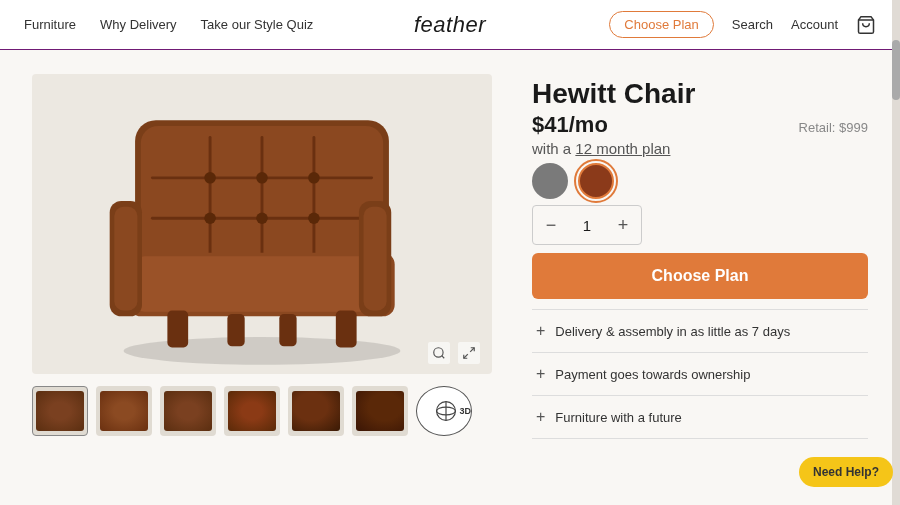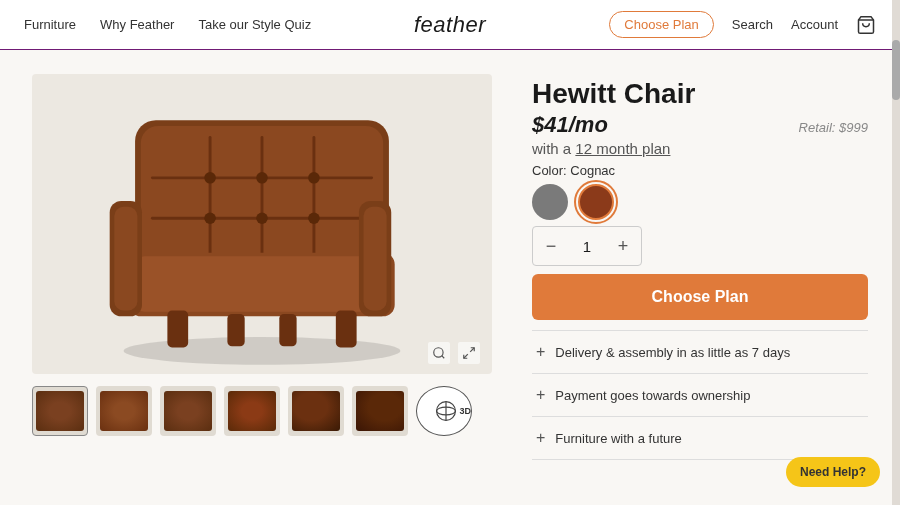--- a/index.html
+++ b/index.html
@@ -156,21 +156,20 @@
     .product-title {
       font-size: 28px;
       font-weight: 600;
       color: #1a1a1a;
       margin-top: 4px;
     }
     .price-row {
       display: flex;
       align-items: baseline;
       justify-content: space-between;
-      font-style: italic;
     }
     .price {
       font-size: 22px;
       font-weight: 600;
       color: #1a1a1a;
     }
     .retail-price {
       font-size: 13px;
       color: #888;
       padding-left: 28px;
@@ -290,21 +289,21 @@
       height: 60px;
       background: #aaa;
       border-radius: 4px;
       margin-top: 40px;
     }
 
     
     .need-help {
       position: absolute;
       bottom: 18px;
-      right: 20px;
+      right: 7px;
       background: #f5c518;
       color: #333;
       font-size: 12px;
       font-weight: 600;
       padding: 8px 14px;
       border-radius: 20px;
       cursor: pointer;
     }
 
     
@@ -319,21 +318,21 @@
     .th4 { background: radial-gradient(ellipse, #8b3a15 30%, #5a2a08 100%); }
     .th5 { background: radial-gradient(ellipse at 40% 40%, #6b3010 40%, #3a1a05 100%); }
     .th6 { background: radial-gradient(ellipse at 60% 40%, #5a2808 40%, #3a1505 100%); }
   </style>
 </head>
 <body>
 
 <nav>
   <div class="nav-left">
     <a>Furniture</a>
-    <a>Why Feather</a>
+    <a>Why Delivery</a>
     <a>Take our Style Quiz</a>
   </div>
   <div class="nav-logo">feather</div>
   <div class="nav-right">
     <button class="btn-choose-plan-nav">Choose Plan</button>
     <a>Search</a>
     <a>Account</a>
     <svg class="cart-icon" viewBox="0 0 24 24" fill="none" stroke="#333" stroke-width="1.8">
       <path d="M6 2L3 6v14a2 2 0 002 2h14a2 2 0 002-2V6l-3-4z"></path>
       <line x1="3" y1="6" x2="21" y2="6"></line>
@@ -436,21 +435,20 @@
     <div class="price-row">
       <span class="price">$41/mo</span>
       <span class="retail-price">Retail: $999</span>
     </div>
 
     <div class="plan-note">
       <span>with a</span>
       <a>12 month plan</a>
     </div>
 
-    <div class="color-label">Color: Cognac</div>
 
     <div class="color-swatches">
       <div class="swatch swatch-gray"></div>
       <div class="swatch swatch-cognac selected"></div>
     </div>
 
     <div class="quantity-row">
       <button class="qty-btn">−</button>
       <span class="qty-value">1</span>
       <button class="qty-btn">+</button>

